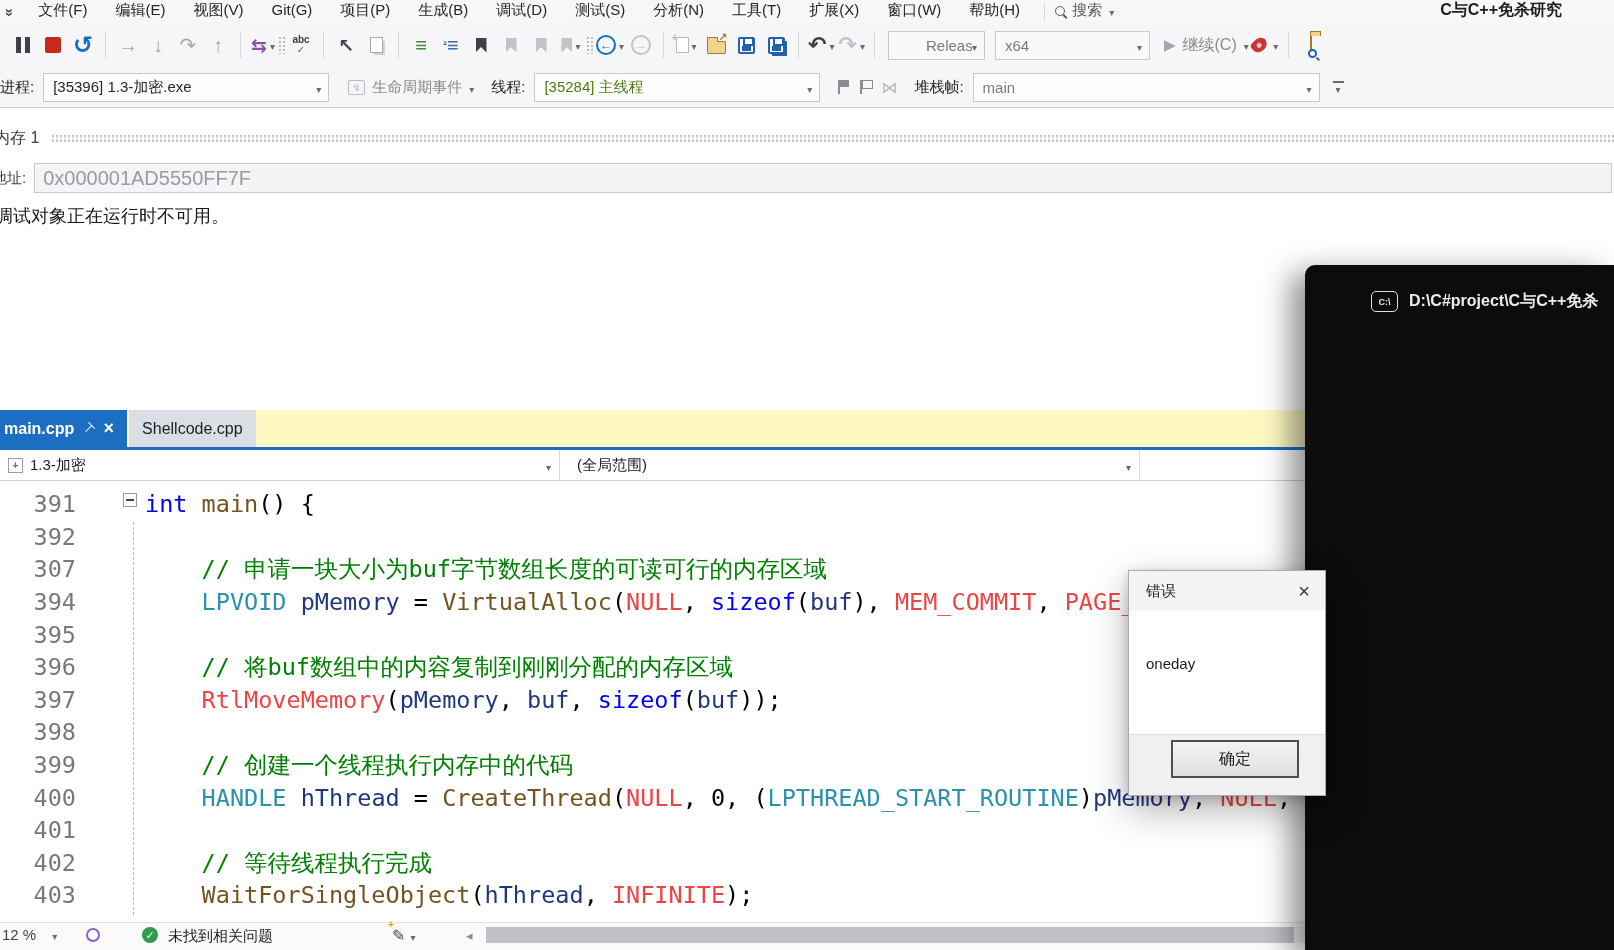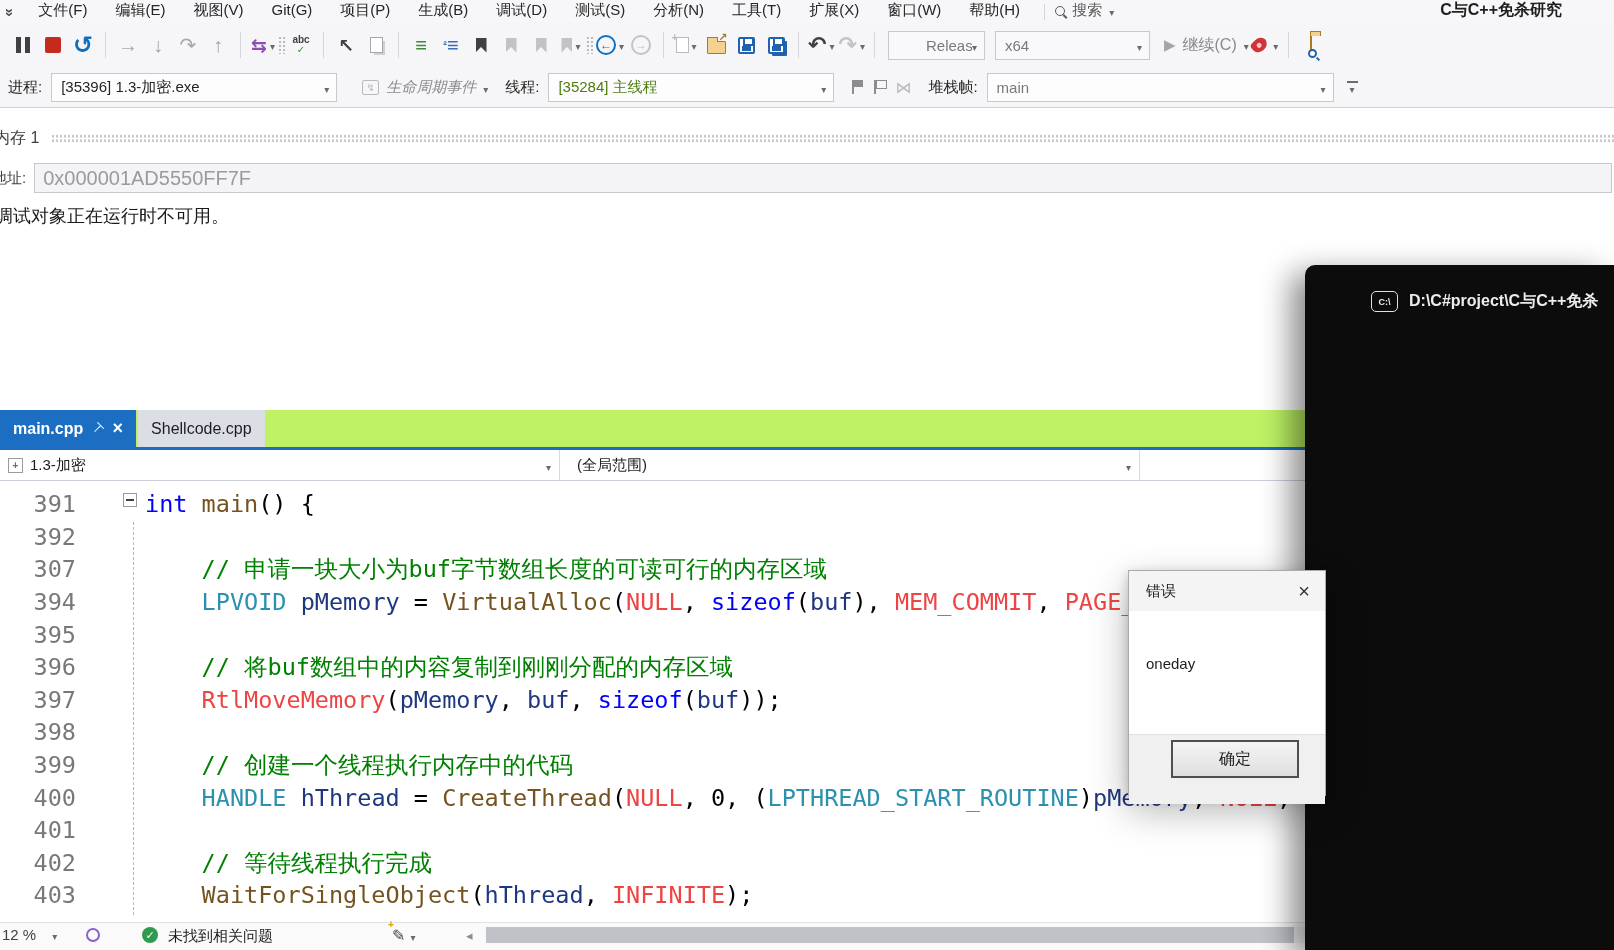--- a/index.html
+++ b/index.html
@@ -68,21 +68,21 @@
   .ic-flame { width:13px; height:16px; background:#D13438; border-radius:50% 50% 50% 4px; transform:rotate(45deg); position:relative; }
   .ic-flame::after { content:""; position:absolute; left:4px; top:6px; width:5px; height:5px; border-radius:50%; background:#F6C8C9; }
   .ic-foldersearch { position:relative; }
   .ic-foldersearch .mag { position:absolute; right:-5px; bottom:-4px; width:9px; height:9px; border:2px solid #2062AF; border-radius:50%; background:#fff; }
   .ic-foldersearch .mag::after { content:""; position:absolute; width:2px; height:4px; background:#2062AF; left:7px; top:6px; transform:rotate(-45deg); }
   .lbl-dim { color:#8A8A8F; }
 
   
   .debugbar { position:absolute; top:68px; left:0; width:100%; height:40px; background:#F6F6F8;
               border-bottom:1px solid #D0D0D6; display:flex; align-items:center; gap:9px;
-              padding-left:8px; font-size:15px; color:#262626; overflow:hidden; }
+              font-size:15px; color:#262626; overflow:hidden; }
   .ic-lifecycle { width:17px; height:15px; border:1.5px solid #B9B9C0; border-radius:2px; color:#B9B9C0;
                   font-size:10px; display:flex; align-items:center; justify-content:center; }
   .ic-lifecycle::after { content:"↯"; }
   .mini-flag { position:relative; width:13px; height:15px; }
   .mini-flag::before { content:""; position:absolute; left:1px; top:0; width:2px; height:14px; background:#8B8B90; }
   .mini-flag::after { content:""; position:absolute; left:3px; top:0; width:9px; height:7px; background:#8B8B90; }
   .mini-flag.outline::after { background:transparent; border:1.5px solid #8B8B90; }
   .gl-bowtie::after { content:"⋈"; font-size:16px; color:#B9B9C0; }
   .ovf { display:flex; flex-direction:column; align-items:center; color:#6B6B6B; }
   .ovf::before { content:""; width:11px; height:2px; background:#6B6B6B; margin-bottom:1px; }
@@ -94,21 +94,21 @@
   .mem-title .t { font-size:16px; color:#3F3F46; white-space:nowrap; }
   .mem-dots { flex:1; height:9px; margin-left:12px; background:radial-gradient(#C6C6CC 1px, transparent 1.2px); background-size:4px 4.5px; }
   .mem-addr { position:absolute; top:55px; left:-8px; display:flex; align-items:center; width:1620px; }
   .mem-addr .t { font-size:15px; color:#3F3F46; white-space:nowrap; }
   .addr-input { margin-left:8px; flex:1; height:30px; border:1px solid #C8C8CE; background:#F4F4F6;
                 color:#9A9AA0; font-size:20px; display:flex; align-items:center; padding-left:8px; }
   .mem-msg { position:absolute; top:96px; left:-5px; font-size:18px; color:#1A1A1A; }
 
   
   .editor { position:absolute; top:410px; left:0; width:1308px; height:540px; background:#fff; overflow:hidden; }
-  .tabstrip { position:absolute; top:0; left:9px; width:100%; height:37px; background:#bef264; display:flex; }
+  .tabstrip { position:absolute; top:0; left:0; width:100%; height:37px; background:#fef9c3; display:flex; }
   .tab { height:37px; display:flex; align-items:center; padding:0 13px; font-size:16px; gap:9px; white-space:nowrap; }
   .tab.active { background:#1B6EC2; color:#fff; font-weight:bold; margin-left:-12px; padding-left:16px; }
   .tab.inactive { background:#DCDEE6; color:#1E1E1E; margin-left:2px; }
   .ic-pin { display:inline-block; transform:rotate(45deg); font-size:13px; color:#fff; font-weight:normal; }
   .ic-pin::after { content:"⊤"; }
   .gl-x::after { content:"×"; font-size:18px; }
   .tab .gl-x { color:#fff; }
   .blue-line { position:absolute; top:37px; left:0; width:100%; height:3px; background:#1B6EC2; }
   .navbar { position:absolute; top:40px; left:0; width:100%; height:31px; background:#fff;
             border-bottom:1px solid #CCCEDB; display:flex; font-size:15px; color:#1E1E1E; }
@@ -156,21 +156,21 @@
              display:flex; align-items:center; justify-content:center; font-weight:bold; flex:none; }
 
   
   .dialog { position:absolute; left:1128px; top:570px; width:198px; height:226px; background:#fff;
             border:1px solid #ABABAB; box-shadow:0 14px 36px rgba(0,0,0,.30), 0 3px 10px rgba(0,0,0,.18);
             z-index:30; font-size:15px; color:#1E1E1E; }
   .dlg-title { height:40px; background:#F4F4F4; display:flex; align-items:center; padding-left:17px; }
   .dlg-close { margin-left:auto; width:42px; height:40px; display:flex; align-items:center; justify-content:center; color:#333; }
   .dlg-close::after { font-size:20px; }
   .dlg-body { height:123px; background:#fff; padding:44px 0 0 17px; }
-  .dlg-footer { height:70px; background:#F0F0F0; border-top:1px solid #E0E0E0; display:flex;justify-content:flex-end; }
+  .dlg-footer { height:61px; background:#F0F0F0; border-top:1px solid #E0E0E0; display:flex;justify-content:flex-end; }
   .dlg-ok { width:128px; height:38px; margin:5px auto 0; position:relative; left:8px;
             background:linear-gradient(#F4F4F4,#DFDFDF); border:2px solid #4F4F4F;
             display:flex; align-items:center; justify-content:center; font-size:16px; }
 </style>
 </head>
 <body>
 
 <div id="app">
 
   <div class="menubar">
@@ -318,21 +318,21 @@
         <span class="ic-foldersearch"><span class="ic-folder"></span><span class="mag"></span></span>
       </span>
   </div>
 
   <div class="debugbar">
     <span>进程:</span>
     <span class="combo" style="width:286px; background:#FDFDFE; color:#262626;">
         <span class="val">[35396] 1.3-加密.exe</span>
         <span class="gl-caret"></span>
       </span>
-    <span class="tbtn" style="gap:7px; margin-left:16px;font-style:italic;">
+    <span class="tbtn" style="gap:7px; margin-left:10px;">
       <span class="ic-lifecycle"></span>
       <span class="lbl-dim">生命周期事件</span>
       <span class="gl-caret"></span>
     </span>
     <span style="margin-left:6px;">线程:</span>
     <span class="combo" style="width:286px; background:#FDFDFE; color:#4d7c0f;">
         <span class="val">[35284] 主线程</span>
         <span class="gl-caret"></span>
       </span>
     <span class="mini-flag" style="margin-left:8px;"></span>

